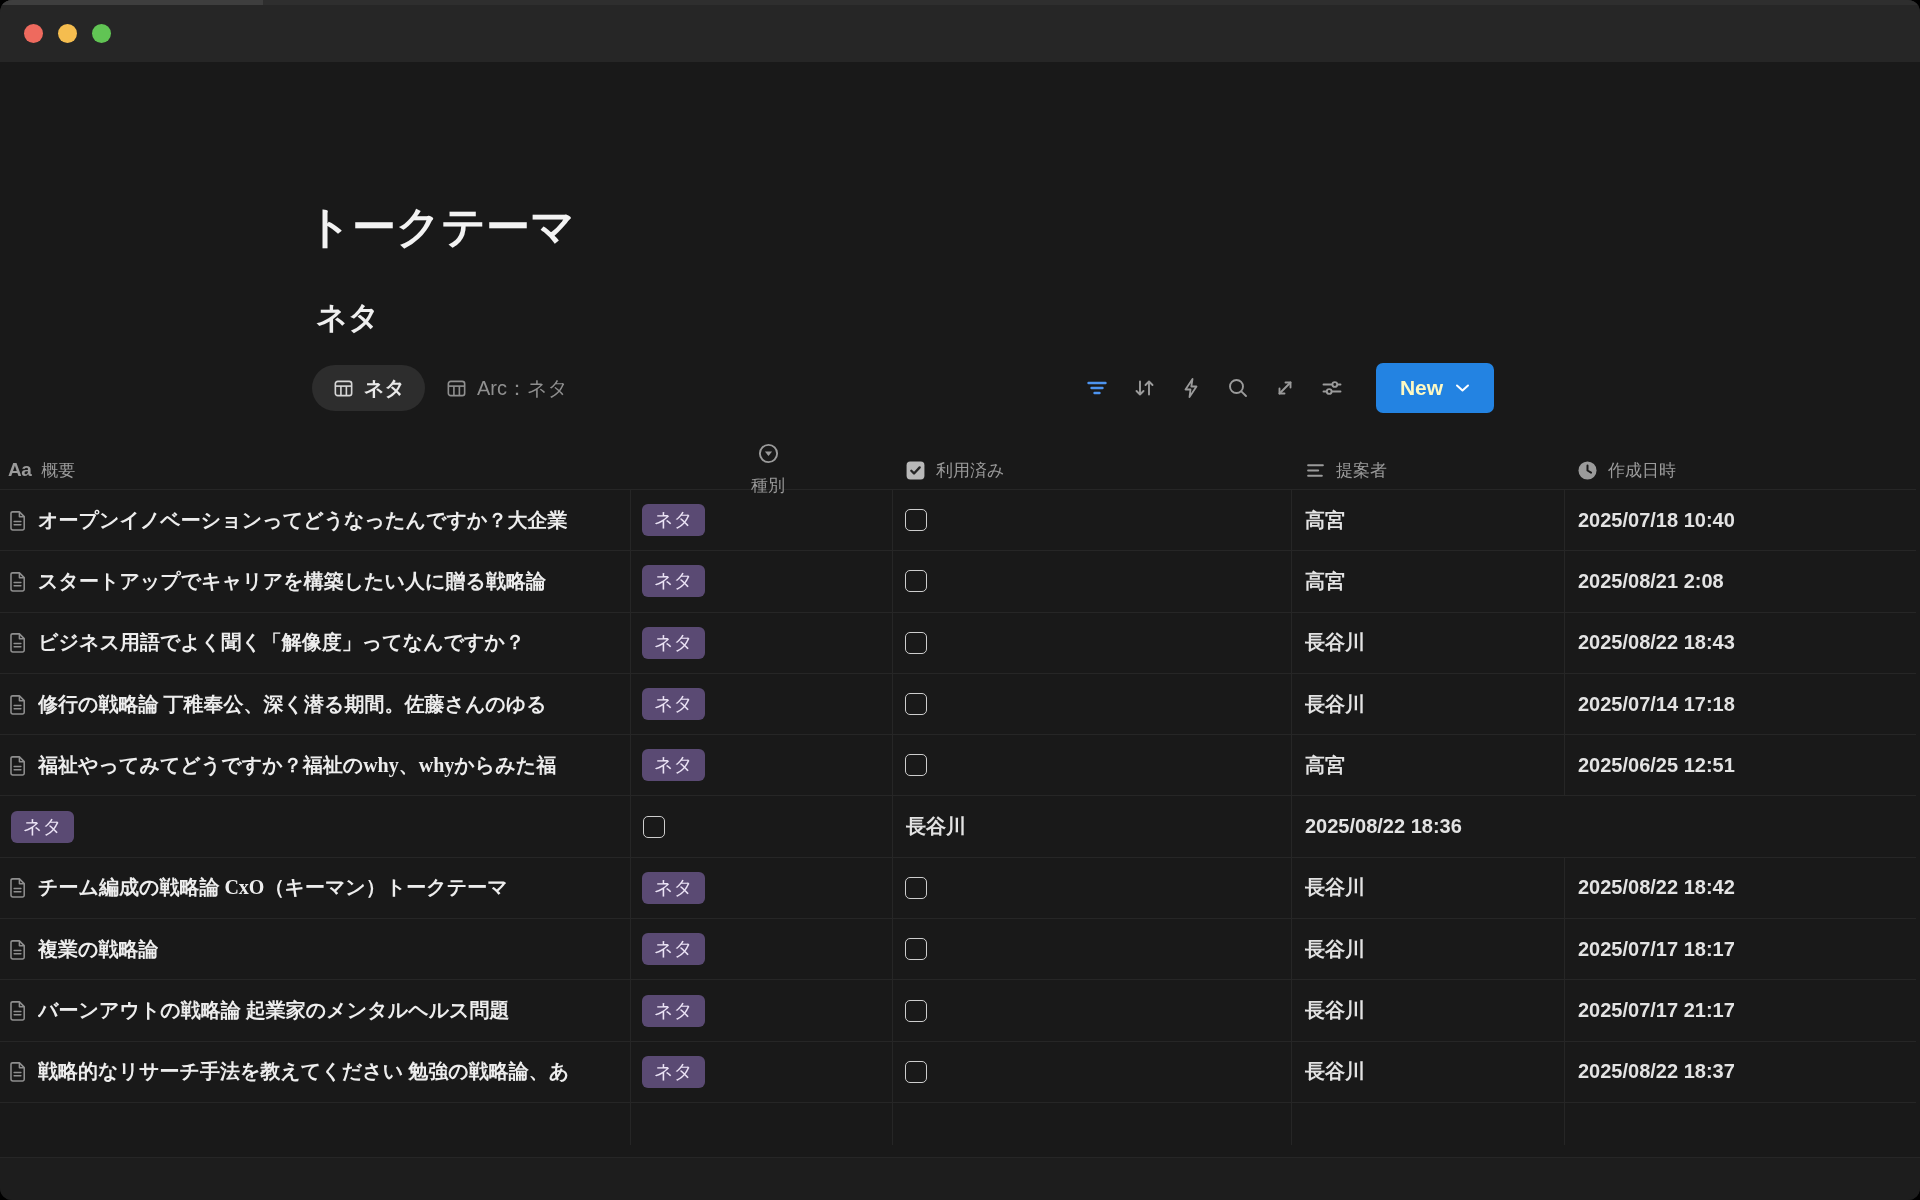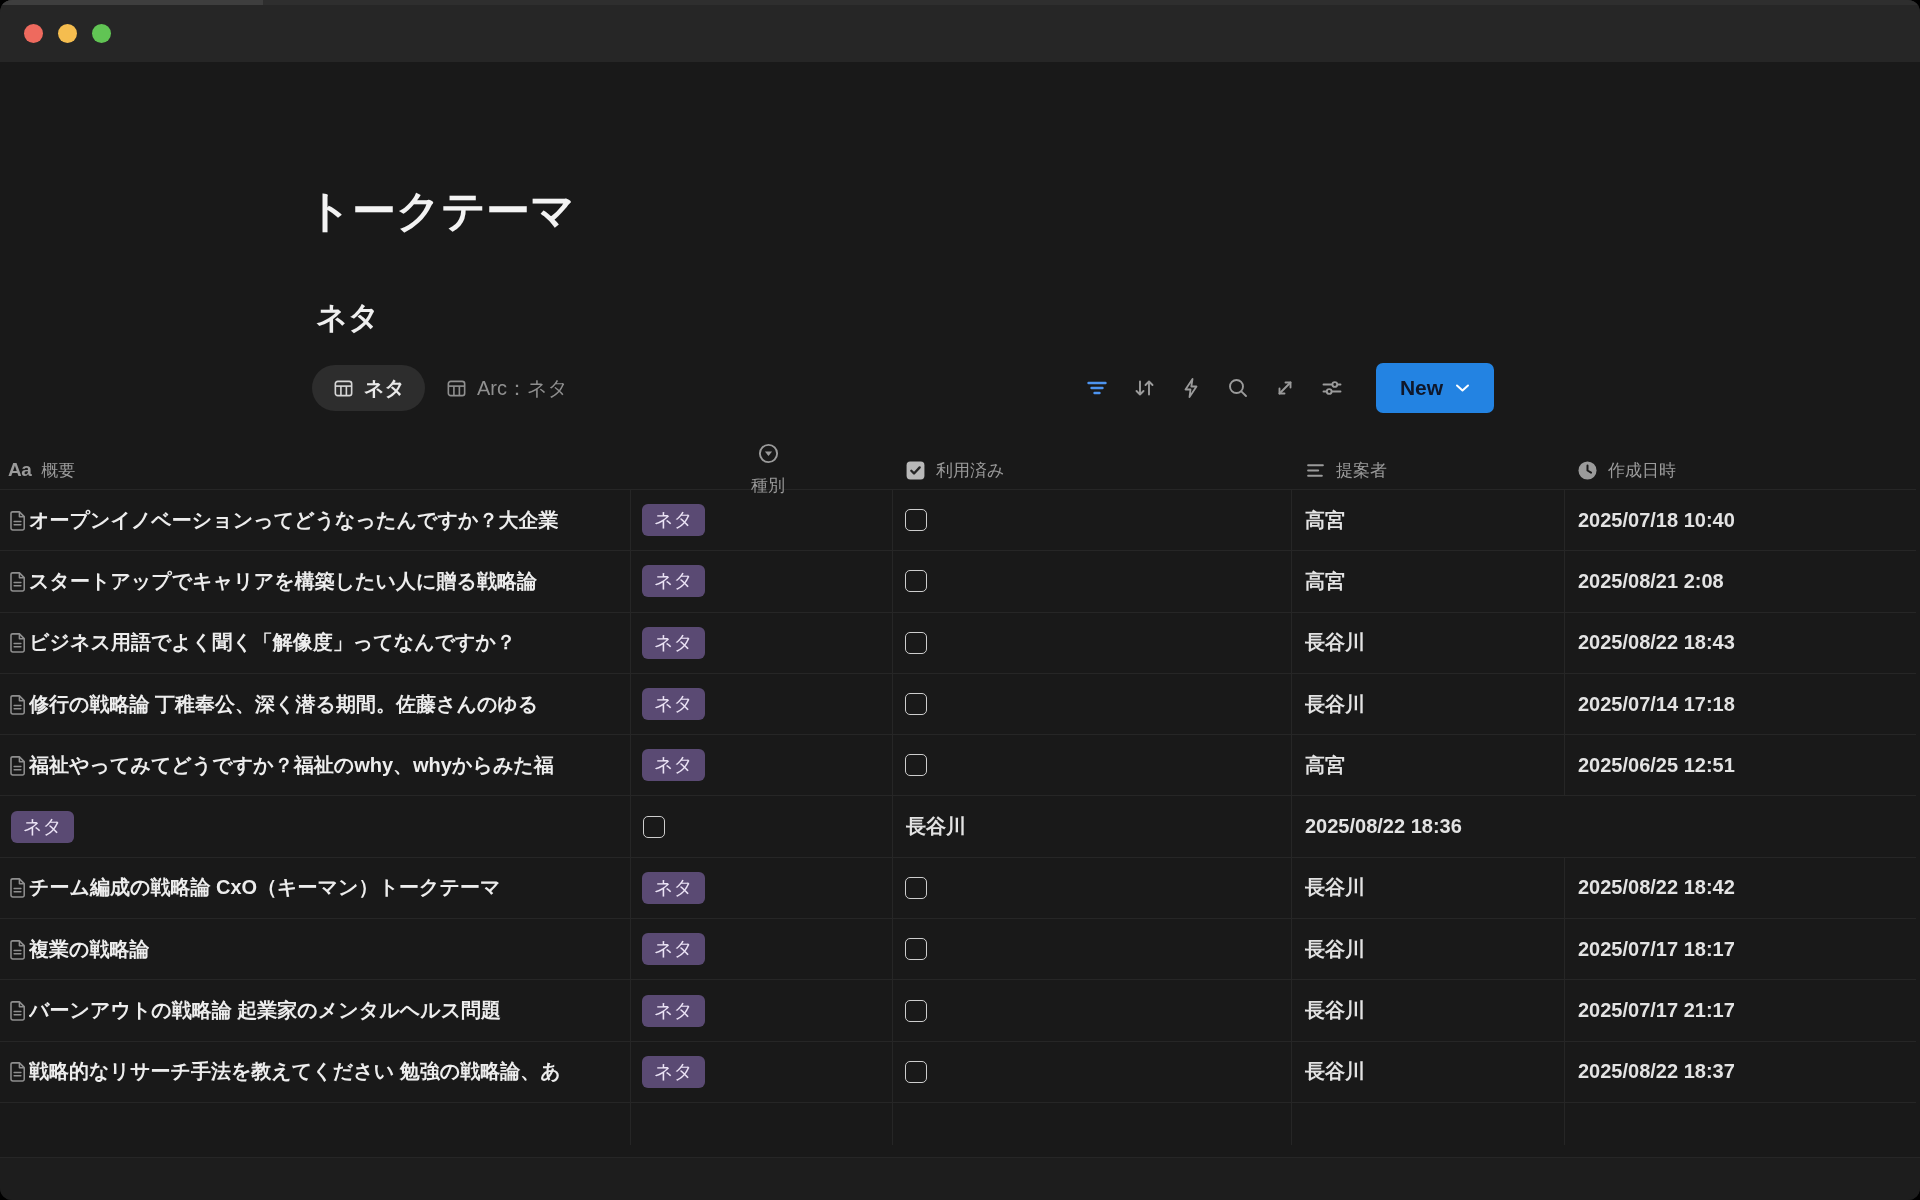--- a/index.html
+++ b/index.html
@@ -21,51 +21,51 @@
   .window{position:absolute;inset:0;background:var(--bg);border-radius:12px;overflow:hidden;}
 
   
   .titlebar{position:absolute;left:0;top:0;width:1920px;height:62px;background:var(--titlebar);}
   .top-strip{position:absolute;left:0;top:0;width:1920px;height:5px;background:#2e2e2e;}
   .top-strip .seg{position:absolute;left:0;top:0;width:263px;height:5px;background:#3e3e3e;}
   .traffic{position:absolute;top:24px;left:24px;display:flex;gap:15px;}
   .traffic .dot{width:19px;height:19px;border-radius:50%;}
 
   
-  .page-title{position:absolute;left:307px;top:182px;font-size:44px;font-weight:700;color:#f3f3f3;}
+  .page-title{position:absolute;left:307px;top:198px;font-size:44px;font-weight:700;color:#f3f3f3;}
   .db-title{position:absolute;left:316px;top:297px;font-size:31px;font-weight:700;color:#efefef;}
 
   
   .viewbar{position:absolute;left:0;right:0;top:364px;height:48px;}
   .tabs{position:absolute;left:312px;top:0;height:48px;display:flex;align-items:center;gap:20px;}
   .tab{display:flex;align-items:center;gap:9px;height:46px;cursor:pointer;}
   .tab.active{background:#2d2d2d;border-radius:24px;padding:0 20px;}
   .tab.active .tab-label{color:#e9e9e9;font-weight:600;}
   .tab .tab-label{font-size:20px;color:#8f8f8f;font-weight:500;}
   .controls{position:absolute;right:426px;top:0;height:48px;display:flex;align-items:center;gap:23px;}
   .icon-btn{width:24px;height:24px;display:flex;align-items:center;justify-content:center;cursor:pointer;}
   .new-btn{margin-left:9px;width:118px;height:50px;background:var(--accent);border:none;border-radius:7px;
     display:flex;align-items:center;justify-content:center;gap:12px;cursor:pointer;}
-  .new-btn .new-label{color:#0f172a;font-size:21px;font-weight:600;}
+  .new-btn .new-label{color:#fef9c3;font-size:21px;font-weight:600;}
 
   
   .table{position:absolute;left:0;right:4px;top:443px;}
   .grid-row{display:grid;grid-template-columns:631px 262px 399px 273px 1fr;}
   .thead{height:47px;border-bottom:1px solid var(--divider);}
   .th{display:flex;align-items:center;gap:10px;color:var(--header-text);font-size:17px;cursor:pointer;}
   .th.c1{padding-left:8px;}
   .th.c2{padding-left:12px;flex-direction:column;}
   .th.c3{padding-left:12px;text-align:center;}
   .th.c4{padding-left:13px;}
   .th.c5{padding-left:12px;}
   .aa-glyph{font-size:19px;font-weight:700;color:var(--header-text);letter-spacing:-0.5px;}
 
   .trow{height:61.3px;border-bottom:1px solid var(--divider);}
   .td{display:flex;align-items:center;overflow:hidden;}
-  .td.c1{padding-left:6px;border-right:1px solid var(--divider);cursor:pointer;}
+  .td.c1{padding-left:6px;gap:9px;border-right:1px solid var(--divider);cursor:pointer;font-family:Liberation Serif, serif;}
   .td.c2{padding-left:11px;border-right:1px solid var(--divider);cursor:pointer;}
   .td.c3{padding-left:12px;border-right:1px solid var(--divider);cursor:pointer;}
   .td.c4{padding-left:13px;border-right:1px solid var(--divider);cursor:pointer;}
   .td.c5{padding-left:13px;cursor:pointer;}
   .row-title{font-size:20px;font-weight:600;color:var(--row-text);white-space:nowrap;overflow:hidden;}
   .tag{display:inline-flex;align-items:center;height:32px;padding:0 12px;border-radius:6px;
     background:var(--tag-bg);color:var(--tag-text);font-size:19px;font-weight:500;white-space:nowrap;}
   .checkbox{width:22px;height:22px;border:1.5px solid #cdcdcd;border-radius:5px;background:transparent;cursor:pointer;}
   .cell-text{font-size:20px;font-weight:700;color:var(--cell-text);white-space:nowrap;}
   .stub-row{height:42px;}

